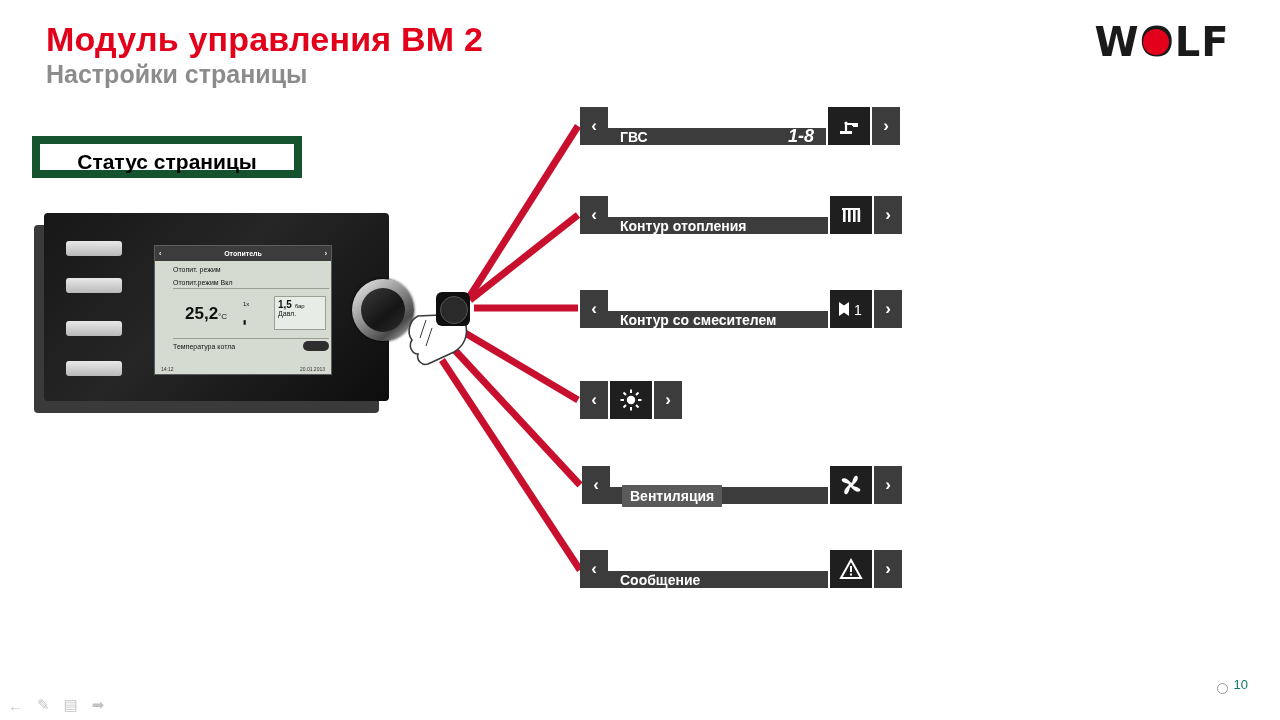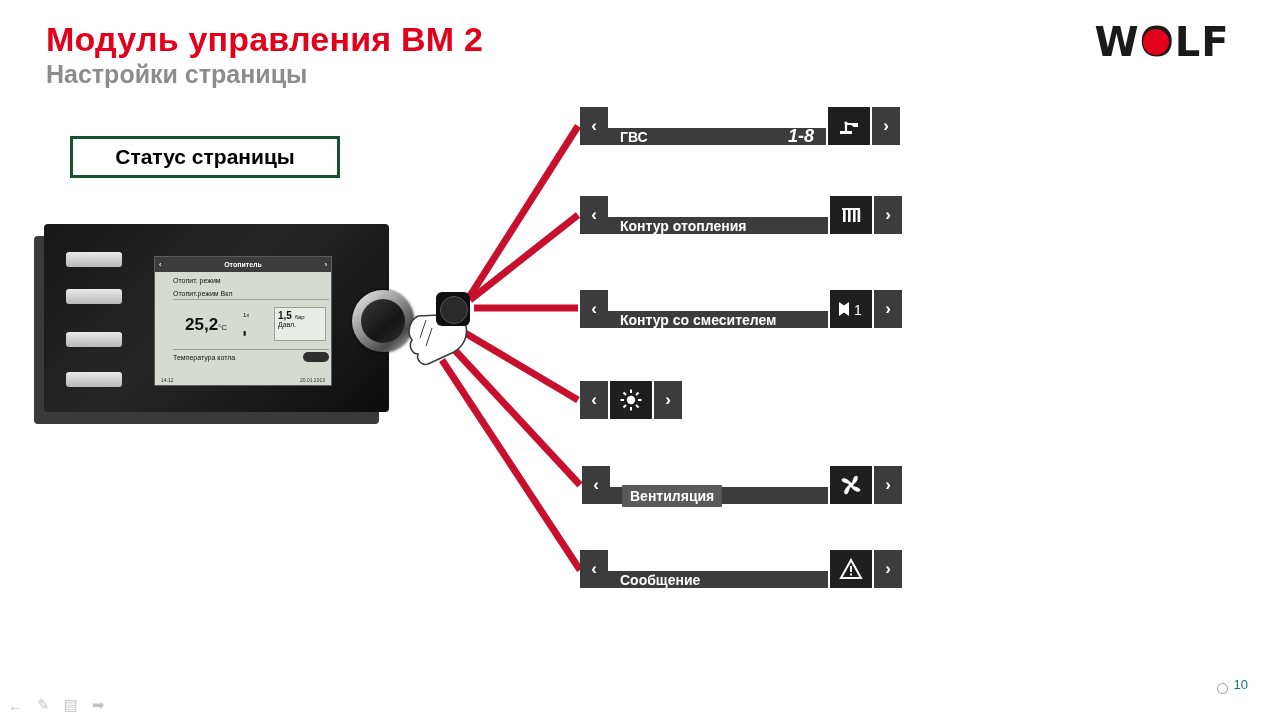--- a/index.html
+++ b/index.html
@@ -67,39 +67,38 @@
     background: #e2001a;
   }
 
   
   .status-box {
     position: absolute;
     left: 32px;
     top: 136px;
     width: 270px;
     height: 42px;
-    border: 3px solid #14532d;
+    border: 8px solid #14532d;
     background: #fff;
     box-sizing: border-box;
-    margin-left: 38px;
   }
   .status-box span {
     display: block;
     text-align: center;
     line-height: 36px;
     font-size: 21px;
     font-weight: bold;
     color: #000;
   }
 
   
   .device {
     position: absolute;
     left: 34px;
-    top: 224px;
+    top: 213px;
     width: 355px;
     height: 200px;
   }
   .device-shadow {
     position: absolute;
     left: 0; top: 12px;
     width: 345px; height: 188px;
     background: #3a3a3a;
     border-radius: 4px;
   }

